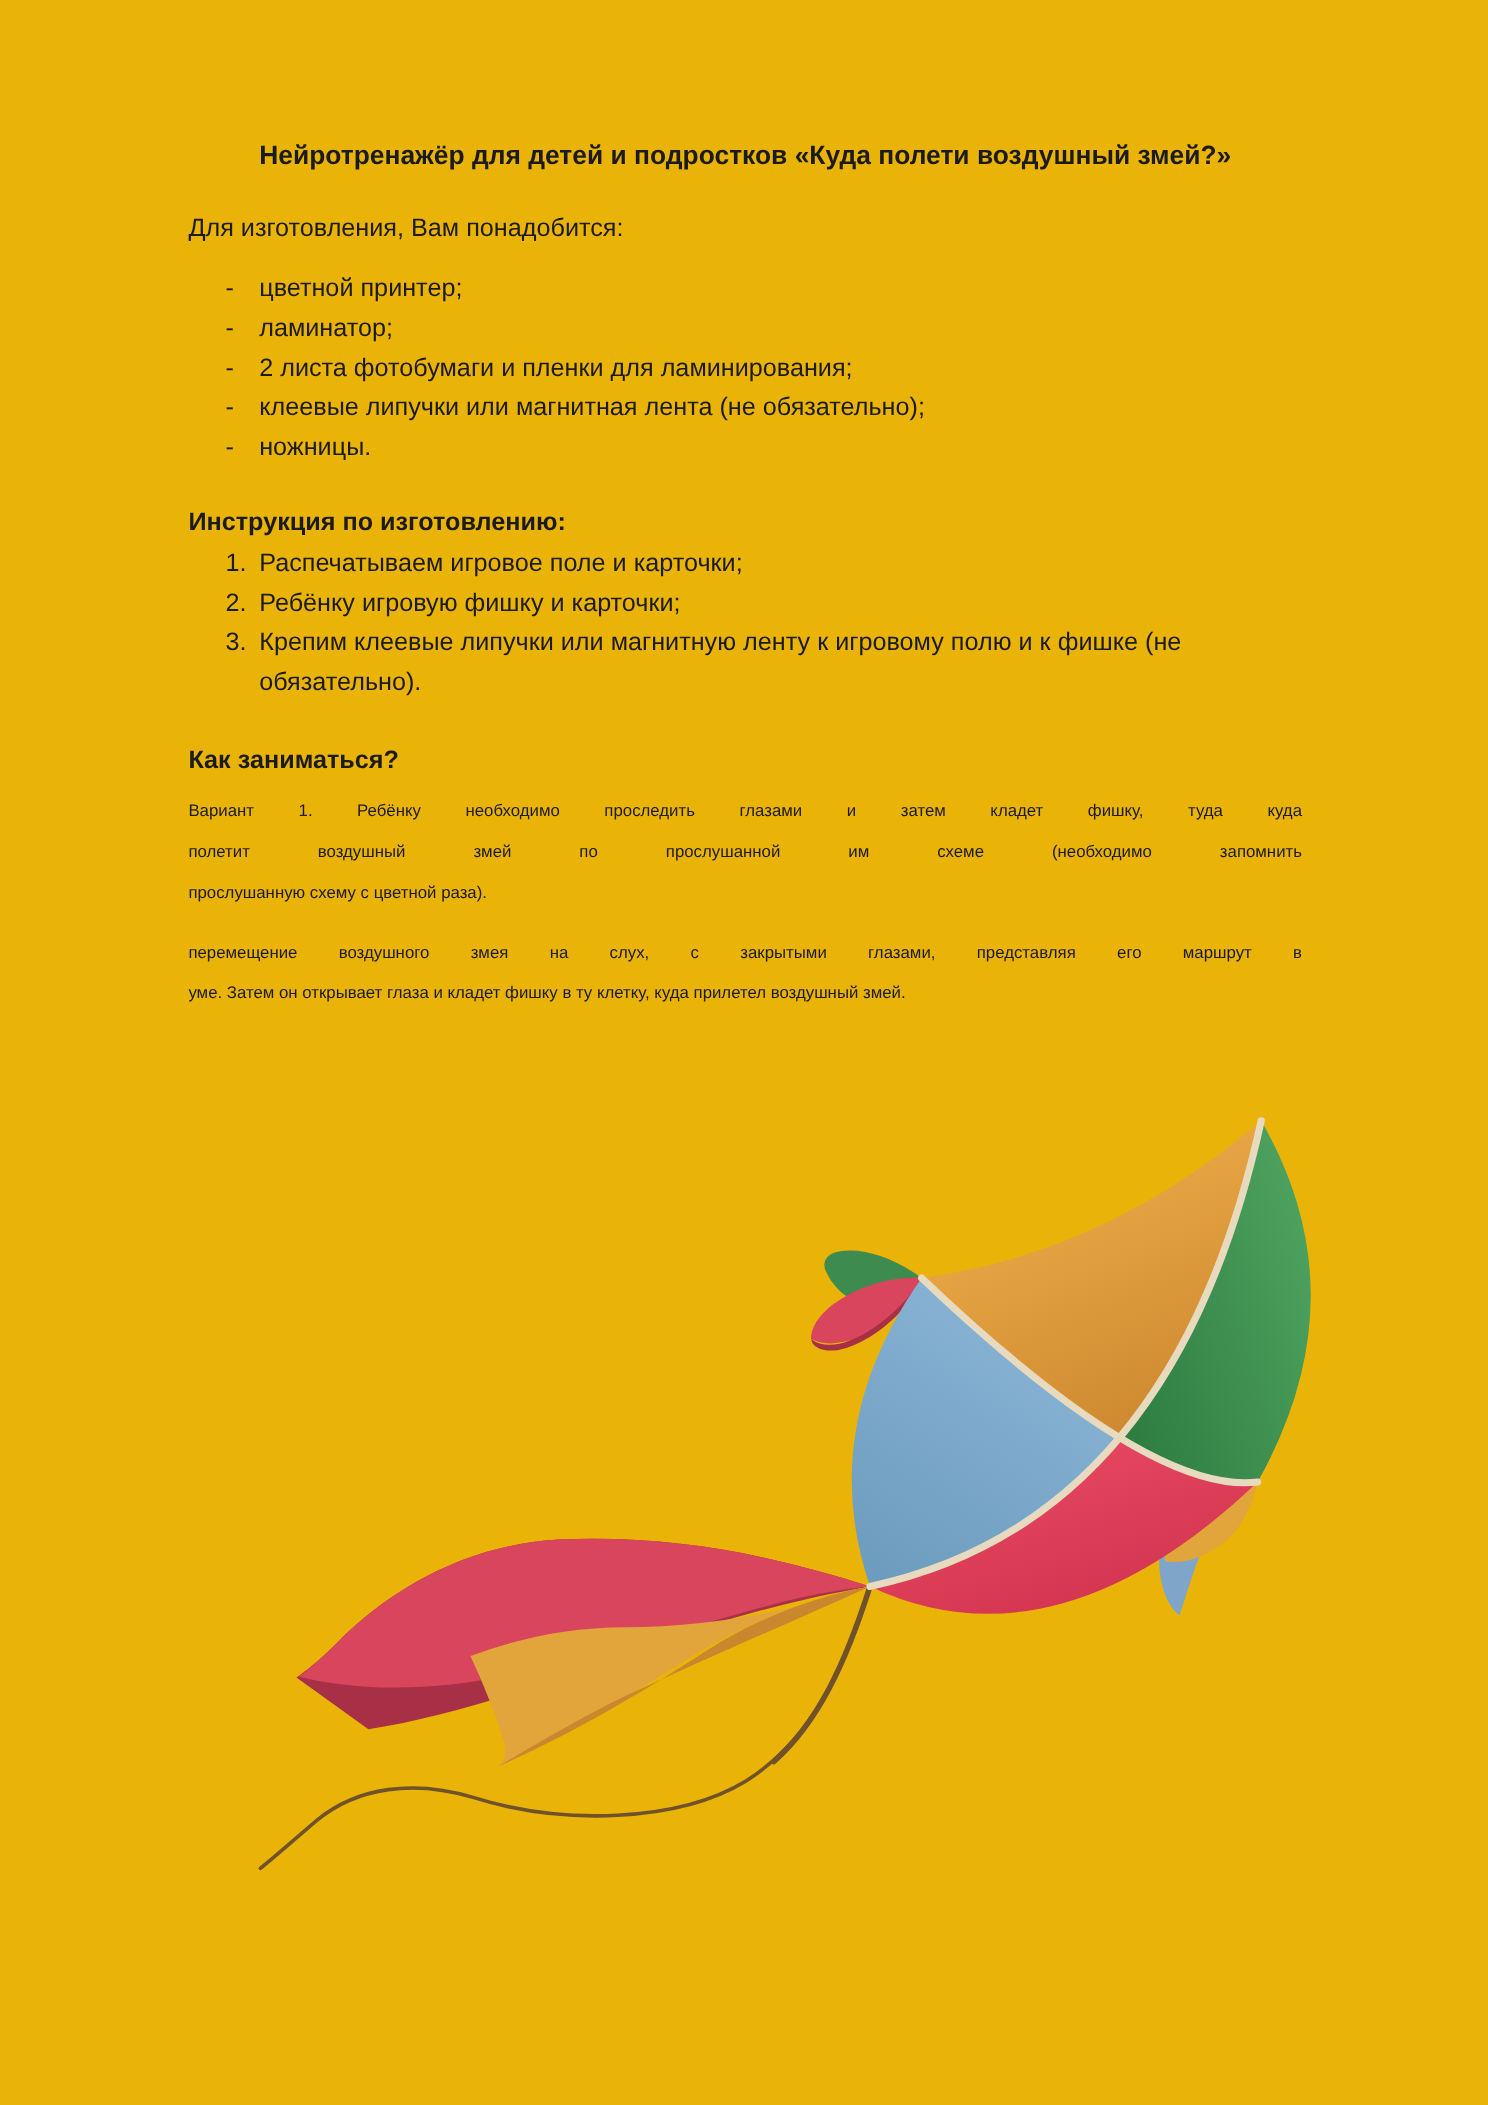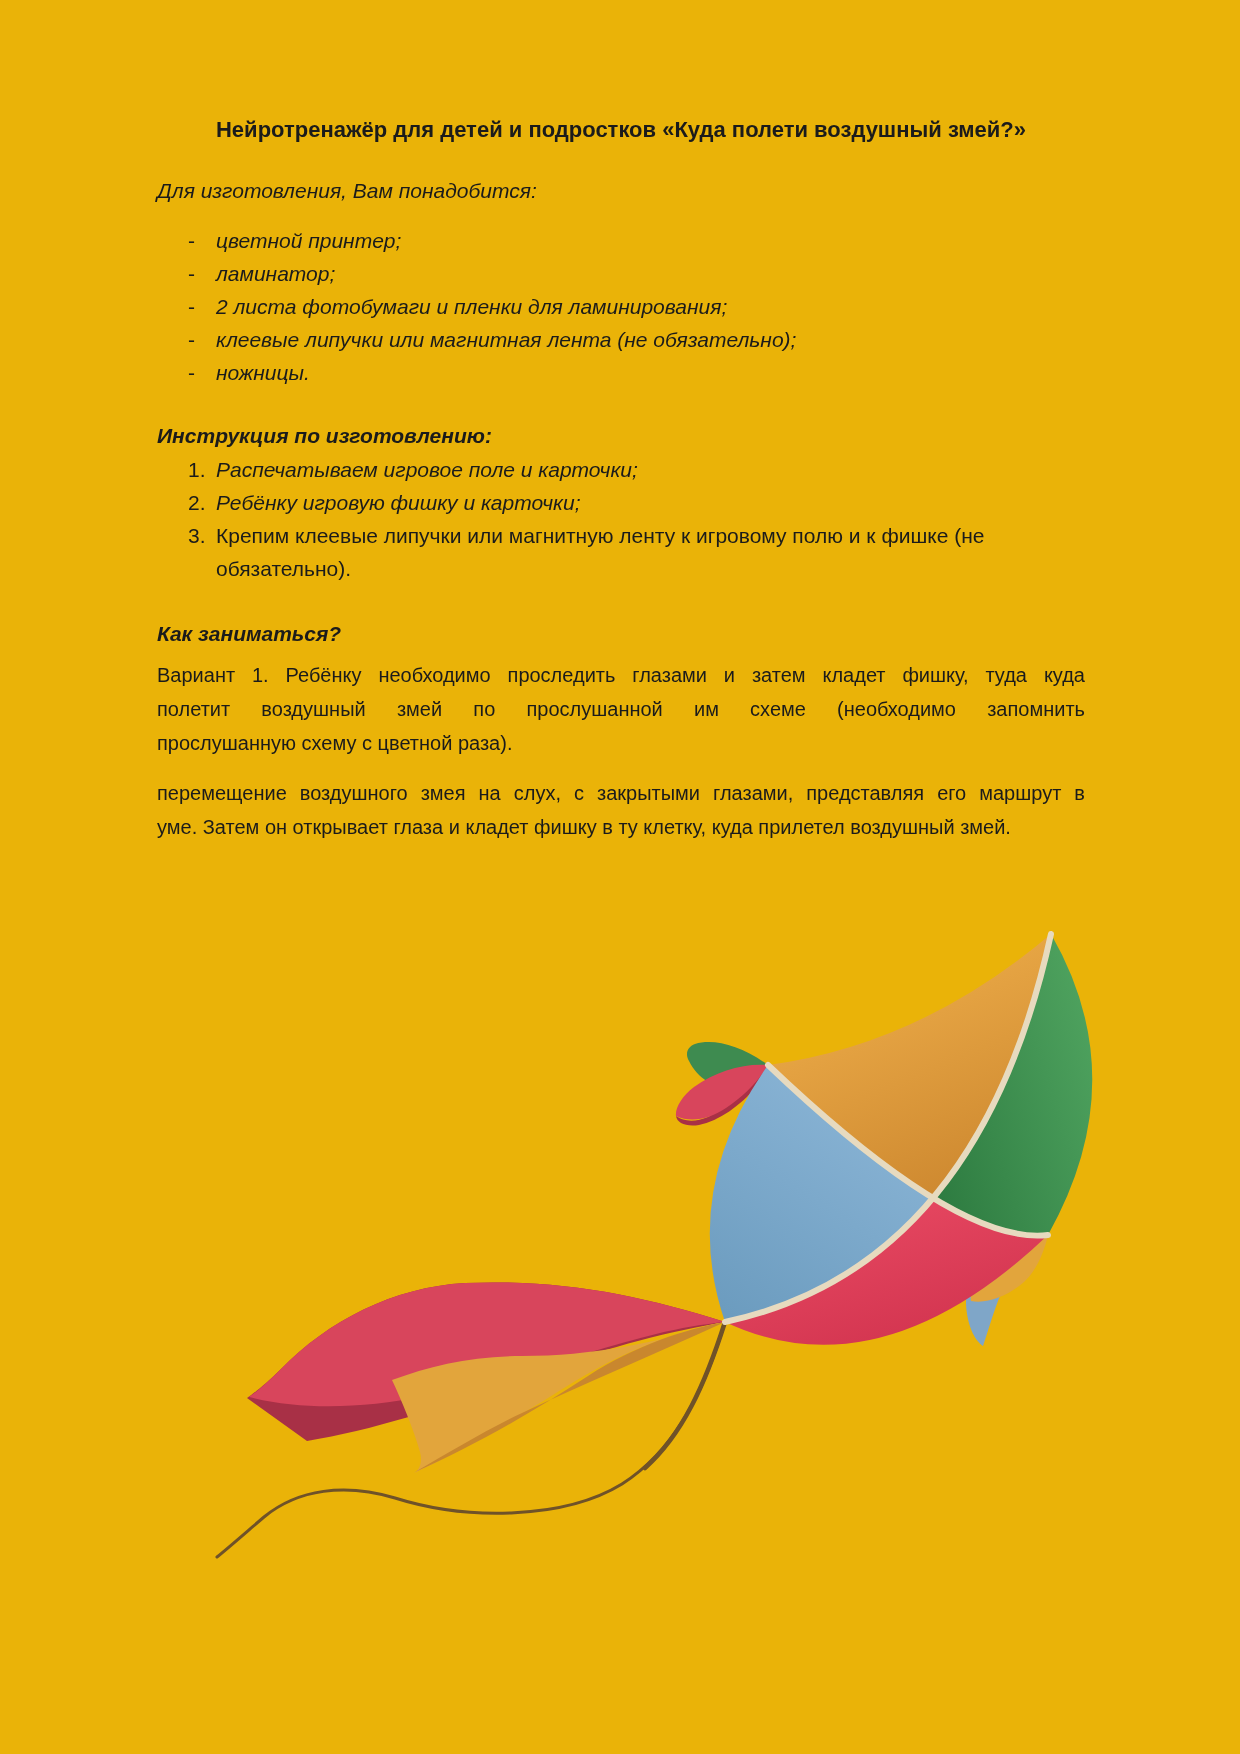--- a/index.html
+++ b/index.html
@@ -7,27 +7,27 @@
     position:relative;width:1240px;height:1754px;margin:0 auto;
     background:#eab308;overflow:hidden;
     font-family:"Liberation Sans",sans-serif;color:#1b1b1b;
   }
   .abs{position:absolute;}
   .title{
     left:157px;width:928px;top:113px;text-align:center;
     font-weight:bold;font-size:22px;line-height:33px;white-space:nowrap;
   }
   .para{left:157px;width:928px;font-size:21px;line-height:33px;}
-  .nowrap{white-space:nowrap;font-style:italic;}
+  .nowrap{white-space:nowrap;}
   .heading{font-weight:bold;margin-top:16px;}
   .list{left:157px;width:928px;font-size:21px;line-height:33px;}
   .li{position:relative;}
   .li .marker{position:absolute;left:31px;top:0;}
   .li .txt{display:block;margin-left:59px;}
-  .jpara{left:157px;width:928px;font-size:20px;line-height:34px;}
+  .jpara{left:157px;width:928px;font-size:14px;line-height:34px;}
   .jline{text-align:justify;text-align-last:justify;}
   .lline{text-align:left;white-space:nowrap;}
   svg.kite{position:absolute;left:0;top:0;pointer-events:none;}
 </style>
 </head>
 <body>
 
 <div class="page">
 
   <div class="abs title">Нейротренажёр для детей и подростков «Куда полети воздушный змей?»</div>

